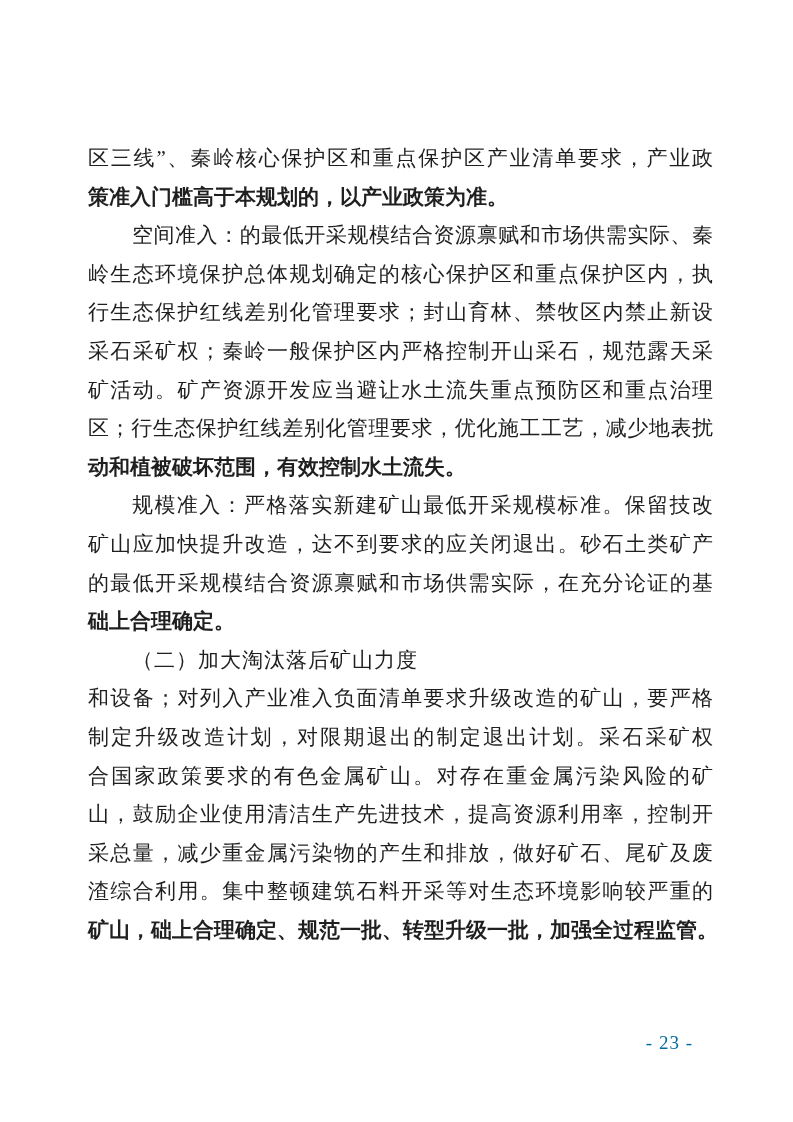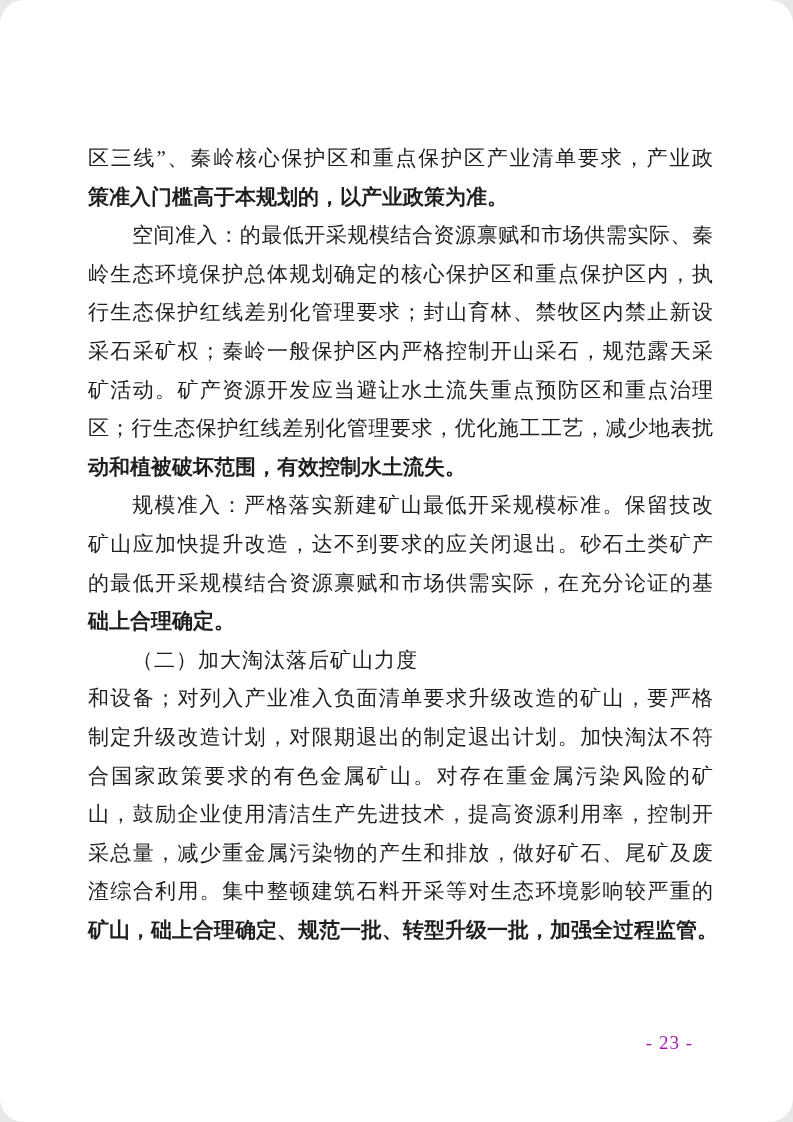--- a/index.html
+++ b/index.html
@@ -9,21 +9,20 @@
   }
   .page {
     position: relative;
     width: 793px;
     height: 1122px;
     margin: 0 auto;
     background: #ffffff;
     font-family: "Liberation Serif", "DejaVu Serif", serif;
     color: #1f1f1f;
     overflow: hidden;
-    border-radius: 24px;
   }
   .content {
     position: absolute;
     left: 88px;
     top: 139px;
     width: 625px;
   }
   .para { margin: 0; padding: 0; }
   .line {
     height: 38.6px;
@@ -40,21 +39,21 @@
     font-weight: 400;
     text-align-last: left;
     letter-spacing: 1px;
   }
   .footer {
     position: absolute;
     top: 1031px;
     right: 100px;
     font-size: 19px;
     line-height: 24px;
-    color: #a21caf;
+    color: #0369a1;
     letter-spacing: 1px;
   }
 </style>
 </head>
 <body>
 
 <div class="page">
   <div class="content">
       <div class="para body">
         <div class="line">区三线”、秦岭核心保护区和重点保护区产业清单要求，产业政</div>
@@ -73,21 +72,21 @@
         <div class="line indent">规模准入：严格落实新建矿山最低开采规模标准。保留技改</div>
         <div class="line">矿山应加快提升改造，达不到要求的应关闭退出。砂石土类矿产</div>
         <div class="line">的最低开采规模结合资源禀赋和市场供需实际，在充分论证的基</div>
         <div class="line last">础上合理确定。</div>
       </div>
       <div class="para heading">
         <div class="line indent last">（二）加大淘汰落后矿山力度</div>
       </div>
       <div class="para body">
         <div class="line">和设备；对列入产业准入负面清单要求升级改造的矿山，要严格</div>
-        <div class="line">制定升级改造计划，对限期退出的制定退出计划。加快淘汰不符</div>
+        <div class="line">制定升级改造计划，对限期退出的制定退出计划。采石采矿权</div>
         <div class="line">合国家政策要求的有色金属矿山。对存在重金属污染风险的矿</div>
         <div class="line">山，鼓励企业使用清洁生产先进技术，提高资源利用率，控制开</div>
         <div class="line">采总量，减少重金属污染物的产生和排放，做好矿石、尾矿及废</div>
         <div class="line">渣综合利用。集中整顿建筑石料开采等对生态环境影响较严重的</div>
         <div class="line last">矿山，础上合理确定、规范一批、转型升级一批，加强全过程监管。</div>
       </div>
     </div>
   <div class="footer">- 23 -</div>
 </div>
 

